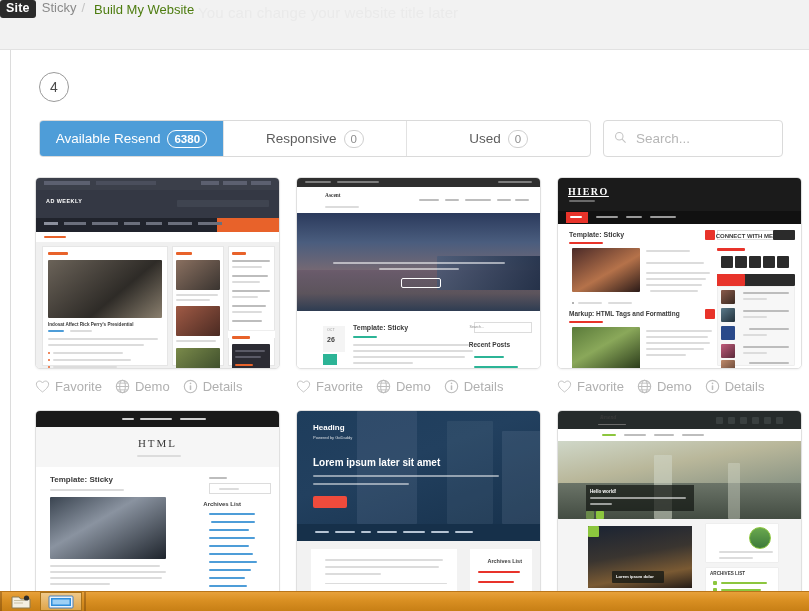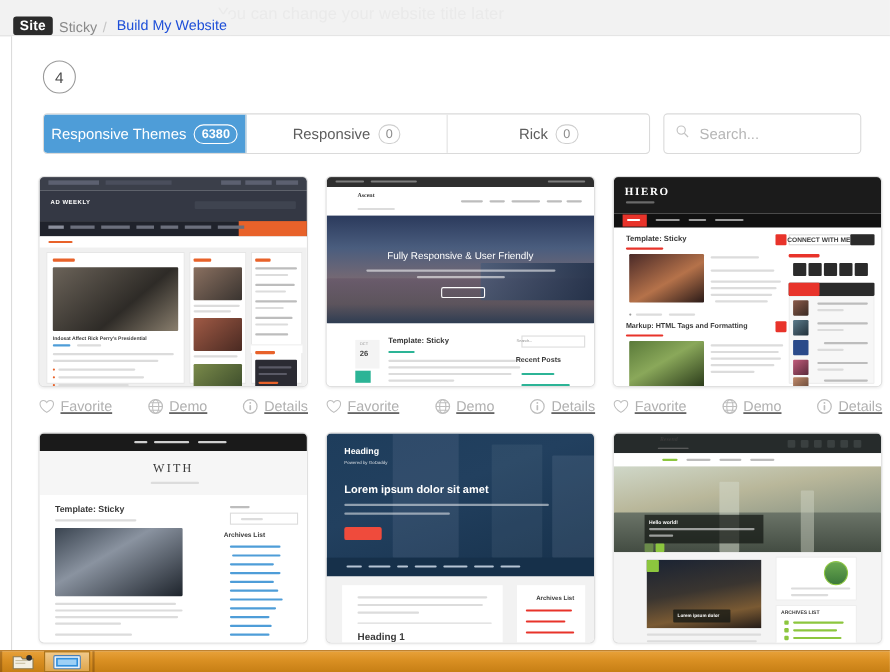--- a/index.html
+++ b/index.html
@@ -4,44 +4,44 @@
 <style>
   * { box-sizing: border-box; margin: 0; padding: 0; }
   html, body {
     width: 809px; height: 611px; overflow: hidden;
     font-family: "Liberation Sans", sans-serif;
     background: #ffffff;
   }
 
   
   .topbar {
-    position: relative; height: 33px; background: #f2f2f2;
+    position: relative; height: 50px; background: #f2f2f2;
     border-bottom: 1px solid #e2e2e2;
-    display: flex; align-items: flex-end; padding-left: 12px;
+    display: flex; align-items: flex-start; 
     overflow: hidden;
   }
   .ghost-title {
     position: absolute; left: 198px; top: 4px;
     font-size: 15px; color: #eaeaea; white-space: nowrap;
     letter-spacing: .1px; pointer-events: none;
   }
   .site-badge {
     position: relative; z-index: 2;
     background: #2b2b2b; color: #fff; font-weight: bold;
     font-size: 12.5px; padding: 2px 6px 3px; border-radius: 3px;
     line-height: 1; letter-spacing: .2px;
   }
   .crumb {
     position: relative; z-index: 2;
     font-size: 13px; color: #8a8a8a; margin-left: 6px;
   }
   .crumb-sep { position: relative; z-index: 2; color: #c4c4c4; font-size: 13px; margin: 0 5px; }
   .crumb-active {
     position: relative; z-index: 2;
-    font-size: 13px; color: #1d4ed8;
+    font-size: 13px; color: #4d7c0f;
     background: #f2f2f2; padding: 2px 4px;
   }
 
   
   .frame {
     position: relative; height: 558px; background: #fff;
     border-left: 1px solid #dcdcdc; margin-left: 10px;
     padding: 0 14px 0 14px; overflow: hidden;
   }
 
@@ -93,23 +93,22 @@
   }
   .card { width: 245px; }
   .thumb {
     width: 245px; height: 192px; border: 1px solid #e0e0e0; border-radius: 5px;
     background: #fff; overflow: hidden; position: relative; cursor: pointer;
     box-shadow: 0 1px 2px rgba(0,0,0,.05);
   }
   .thumb .inner { position: absolute; inset: 0; overflow: hidden; font-size: 3px; }
 
   .actions {
-    display: flex; align-items: center; justify-content: space-between; gap: 13px;
+    display: flex; align-items: center; justify-content: flex-start; gap: 13px;
     padding-top: 10px;
-    text-decoration: underline;
   }
   .action {
     display: flex; align-items: center; gap: 5px;
     font-size: 13px; color: #b0b0b0; cursor: pointer; user-select: none;
   }
   .action svg { display: block; }
 
   
   .tl { position: absolute; }
   .bar { position: absolute; }
@@ -129,21 +128,21 @@
   .c2-hero { left:0; top:35px; width:100%; height:98px;
     background: linear-gradient(#2b3a5c 0%, #4a5d7e 30%, #7a6a72 62%, #d79a63 82%, #3a4a5e 100%); }
   .c2-hero-t { left:0; top:66px; width:100%; text-align:center; color:#fff; font-size:12px; }
   .c2-btn { left:104px; top:100px; width:40px; height:10px; border:1px solid #fff; border-radius:2px; }
   .c2-body { left:0; top:133px; width:100%; bottom:0; background:#fff; }
   .c2-date { left:26px; top:148px; width:22px; height:26px; background:#f4f4f4; text-align:center; }
   .c2-sq { left:26px; top:176px; width:14px; height:11px; background:#2cb496; }
 
   
   .c3-head { left:0; top:0; width:100%; height:33px; background:#1b1b1b; }
-  .c3-logo { left:10px; top:8px; color:#fff; font-size:11px; letter-spacing:1.5px; font-family:"Liberation Serif",serif; }
+  .c3-logo { left:10px; top:8px; color:#fff; font-size:11px; letter-spacing:1.5px; font-family:"Liberation Serif",serif;text-decoration:underline; }
   .c3-nav { left:0; top:33px; width:100%; height:13px; background:#111; }
   .c3-navact { left:8px; top:34px; width:22px; height:11px; background:#e8332a; }
   .c3-body { left:0; top:46px; width:100%; bottom:0; background:#fff; }
 
   
   .c4-nav { left:0; top:0; width:100%; height:16px; background:#1a1a1a; }
   .c4-hero { left:0; top:16px; width:100%; height:40px; background:#f6f6f6; }
   .c4-logo { left:0; top:26px; width:100%; text-align:center; color:#333; font-size:12px; letter-spacing:2px; font-family:"Liberation Serif",serif; }
   .c4-body { left:0; top:56px; width:100%; bottom:0; background:#fff; }
 
@@ -209,29 +208,29 @@
 
 <div class="frame">
 
   <div class="step-header">
     <div class="step-circle">4</div>
   </div>
 
   <div class="tabrow">
     <div class="tabs">
       <div class="tab active">
-        <span>Responsive Themes</span>
+        <span>Available Resend</span>
         <span class="badge">6380</span>
       </div>
       <div class="tab">
         <span>Responsive</span>
         <span class="badge">0</span>
       </div>
       <div class="tab">
-        <span>Rick</span>
+        <span>Used</span>
         <span class="badge">0</span>
       </div>
     </div>
     <div class="searchbox">
       <span>
         <svg width="13" height="13" viewBox="0 0 16 16">
             <circle cx="6.5" cy="6.5" r="4.6" fill="none" stroke="#c3c3c3" stroke-width="1.3"></circle>
             <line x1="10" y1="10" x2="14.2" y2="14.2" stroke="#c3c3c3" stroke-width="1.3"></line>
           </svg>
       </span>
@@ -348,21 +347,20 @@
           <div class="mt c2-logo">Ascent</div>
           <div class="ln" style="left:28px;top:28px;width:34px;height:1.5px;"></div>
           <div class="ln dk" style="left:122px;top:21px;width:20px;"></div>
           <div class="ln dk" style="left:148px;top:21px;width:14px;"></div>
           <div class="ln dk" style="left:168px;top:21px;width:26px;"></div>
           <div class="ln dk" style="left:200px;top:21px;width:14px;"></div>
           <div class="ln dk" style="left:218px;top:21px;width:14px;"></div>
           <div class="bar c2-hero"></div>
           <div class="blk" style="left:0;top:92px;width:100%;height:41px;background:linear-gradient(#6a5a6a,#2c3a50);opacity:.85;"></div>
           <div class="blk" style="left:140px;top:78px;width:105px;height:34px;background:linear-gradient(110deg,rgba(70,90,120,.7),rgba(30,45,70,.9));"></div>
-          <div class="mt w c2-hero-t" style="font-size:9px;font-weight:normal;">Fully Responsive &amp; User Friendly</div>
           <div class="ln" style="left:36px;top:84px;width:172px;background:rgba(255,255,255,.55);"></div>
           <div class="ln" style="left:82px;top:90px;width:80px;background:rgba(255,255,255,.55);"></div>
           <div class="bar c2-btn"></div>
           <div class="bar c2-body"></div>
           <div class="bar c2-date"></div>
           <div class="mt sm" style="left:30px;top:150px;font-size:3.6px;color:#999;">OCT</div>
           <div class="mt" style="left:30px;top:158px;font-size:7px;color:#444;">26</div>
           <div class="bar c2-sq"></div>
           <div class="mt" style="left:56px;top:146px;font-size:7px;">Template: Sticky</div>
           <div class="ln tl" style="left:56px;top:158px;width:24px;"></div>
@@ -501,21 +499,21 @@
     </div>
 
     <div class="card">
       <div class="thumb">
         <div class="inner">
           <div class="bar c4-nav"></div>
           <div class="ln" style="left:86px;top:7px;width:12px;background:#d0d0d0;"></div>
           <div class="ln" style="left:104px;top:7px;width:32px;background:#d0d0d0;"></div>
           <div class="ln" style="left:144px;top:7px;width:26px;background:#d0d0d0;"></div>
           <div class="bar c4-hero"></div>
-          <div class="mt c4-logo" style="font-size:11px;font-weight:normal;">WITH</div>
+          <div class="mt c4-logo" style="font-size:11px;font-weight:normal;">HTML</div>
           <div class="ln" style="left:101px;top:44px;width:44px;height:1.5px;"></div>
           <div class="bar c4-body"></div>
           <div class="mt" style="left:14px;top:64px;font-size:8px;">Template: Sticky</div>
           <div class="ln" style="left:14px;top:78px;width:74px;"></div>
           <div class="blk" style="left:14px;top:86px;width:116px;height:62px;background:linear-gradient(150deg,#3a4450,#8a93a0 40%,#1e242c);"></div>
           <div class="ln" style="left:14px;top:154px;width:110px;"></div>
           <div class="ln" style="left:14px;top:160px;width:116px;"></div>
           <div class="ln" style="left:14px;top:166px;width:112px;"></div>
           <div class="ln" style="left:14px;top:172px;width:60px;"></div>
           <div class="ln" style="left:14px;top:182px;width:70px;"></div>
@@ -547,21 +545,21 @@
 
     <div class="card">
       <div class="thumb">
         <div class="inner">
           <div class="bar c5-hero"></div>
           <div class="blk" style="left:60px;top:0;width:60px;height:113px;background:rgba(120,140,165,.18);"></div>
           <div class="blk" style="left:150px;top:10px;width:46px;height:103px;background:rgba(120,140,165,.14);"></div>
           <div class="blk" style="left:205px;top:20px;width:40px;height:93px;background:rgba(120,140,165,.2);"></div>
           <div class="mt w" style="left:16px;top:12px;font-size:8px;">Heading</div>
           <div class="mt w" style="left:16px;top:24px;font-size:4px;font-weight:normal;opacity:.8;">Powered by GoDaddy</div>
-          <div class="mt w" style="left:16px;top:46px;font-size:10px;">Lorem ipsum dolor sit amet</div>
+          <div class="mt w" style="left:16px;top:46px;font-size:10px;">Lorem ipsum later sit amet</div>
           <div class="ln" style="left:16px;top:64px;width:186px;background:rgba(255,255,255,.5);"></div>
           <div class="ln" style="left:16px;top:72px;width:96px;background:rgba(255,255,255,.5);"></div>
           <div class="bar c5-btn"></div>
           <div class="bar c5-nav"></div>
           <div class="ln" style="left:18px;top:120px;width:14px;background:#b6c4d4;"></div>
           <div class="ln" style="left:38px;top:120px;width:20px;background:#b6c4d4;"></div>
           <div class="ln" style="left:64px;top:120px;width:10px;background:#b6c4d4;"></div>
           <div class="ln" style="left:80px;top:120px;width:20px;background:#b6c4d4;"></div>
           <div class="ln" style="left:106px;top:120px;width:22px;background:#b6c4d4;"></div>
           <div class="ln" style="left:134px;top:120px;width:18px;background:#b6c4d4;"></div>

